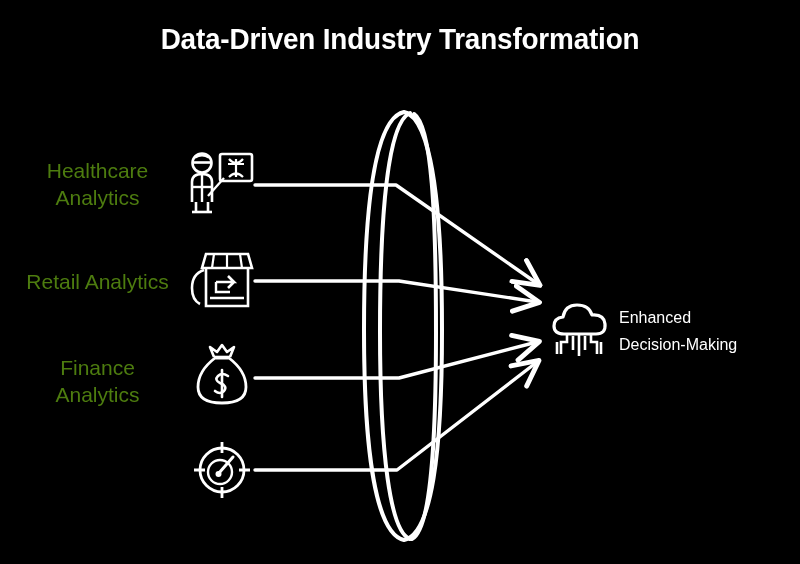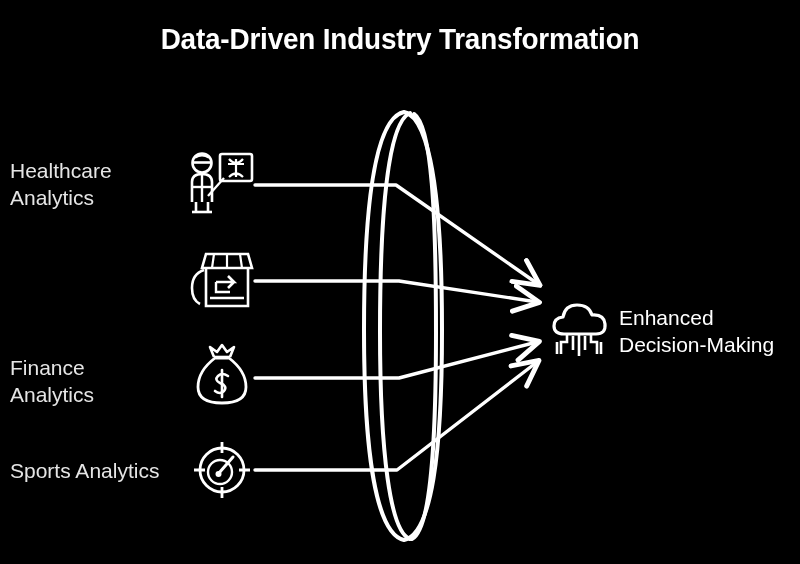--- a/index.html
+++ b/index.html
@@ -34,39 +34,39 @@
   
   #canvas {
     position:absolute;
     left:0; top:0;
     width:800px; height:564px;
   }
 
   
   .src-label {
     position:absolute;
-    color:#e5e5e5;
+    color:#4d7c0f;
     font-size:21px;
     line-height:27px;
-    text-align:left;
+    text-align:center;
     white-space:pre-line;
     font-weight:normal;
   }
   .src-0 { left:10px; top:157px; width:175px; }
   .src-1 { left:10px; top:268px; width:175px; }
   .src-2 { left:10px; top:354px; width:175px; }
   .src-3 { left:10px; top:457px; width:175px; }
 
   
   #outcome-label {
     position:absolute;
     left:619px; top:304px;
     width:180px;
     color:#ffffff;
-    font-size:21px;
+    font-size:16px;
     line-height:27px;
     text-align:left;
     white-space:pre-line;
   }
 </style>
 </head>
 <body>
 
 <div id="stage">
 
@@ -178,20 +178,20 @@
       <use href="#glyph-target"></use>
     </g>
 
     <g transform="translate(550,298)">
       <use href="#glyph-cloud"></use>
     </g>
   </svg>
 
   <div class="src-label src-0">Healthcare
 Analytics</div>
+  <div class="src-label src-1">Retail Analytics</div>
   <div class="src-label src-2">Finance
 Analytics</div>
-  <div class="src-label src-3">Sports Analytics</div>
 
   <div id="outcome-label">Enhanced
 Decision-Making</div>
 
 </div>
 
 </body></html>

